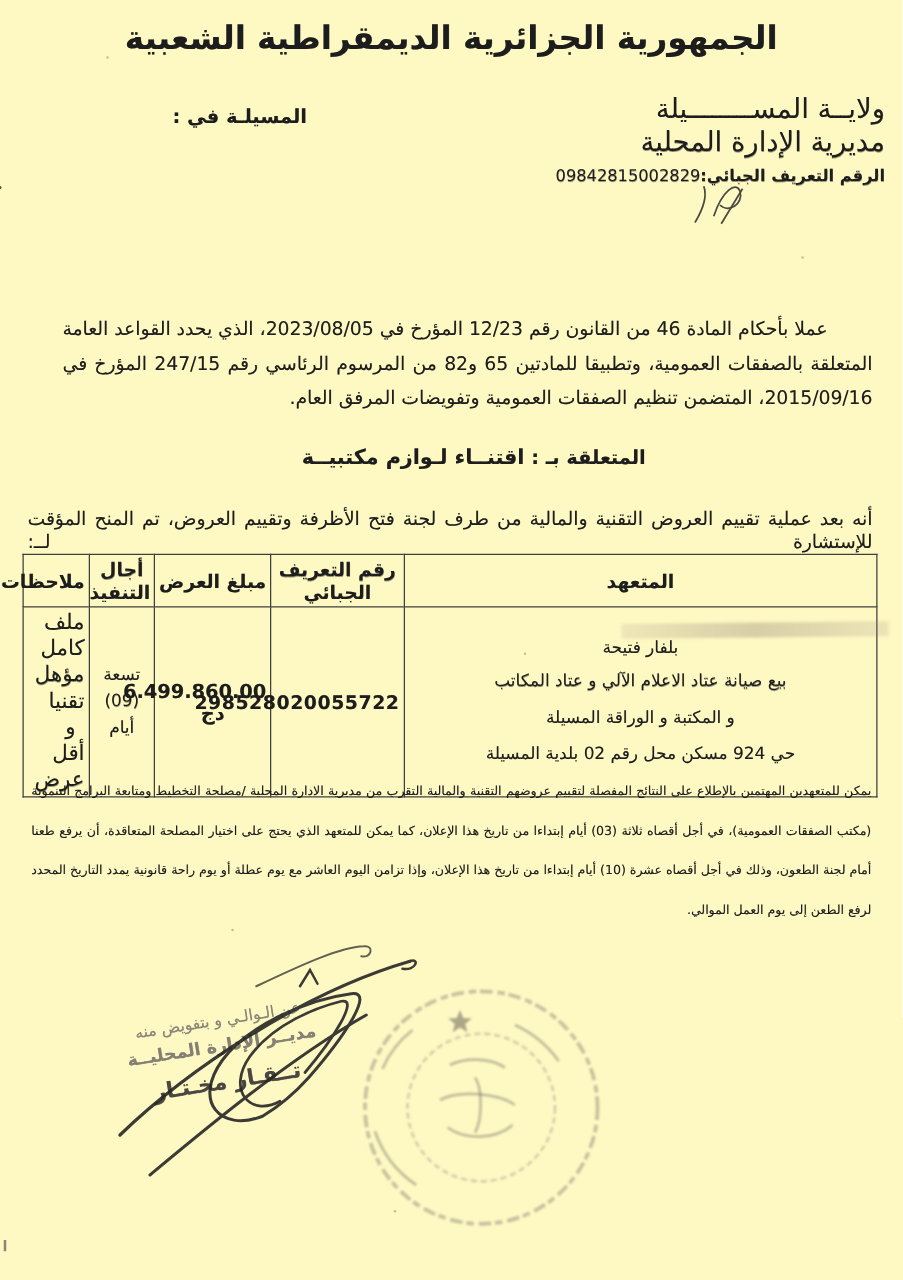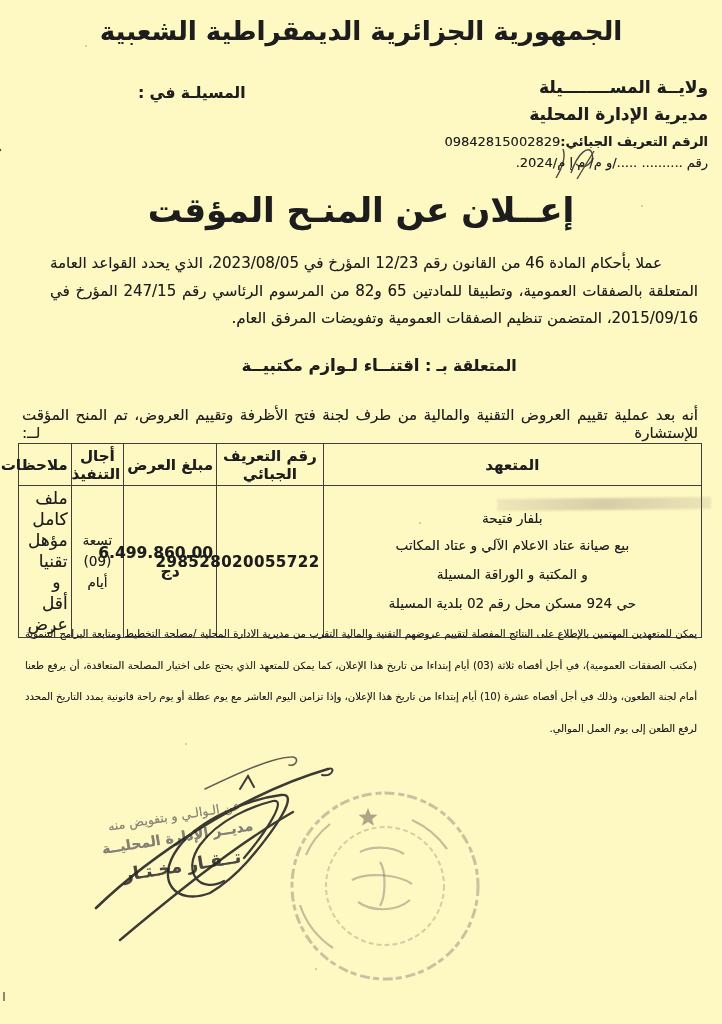--- a/index.html
+++ b/index.html
@@ -15,21 +15,21 @@
     text-shadow:0.2px 0.2px 0.4px rgba(40,40,40,0.45);
   }
   .republic{
     position:absolute;top:16px;left:0;right:0;
     text-align:center;font-size:26px;font-weight:700;
   }
   .admin-block{
     position:absolute;top:74px;right:14px;width:330px;
     text-align:right;
   }
-  .admin-block .l1,.admin-block .l2{font-size:17px;font-weight:700;line-height:27px;}
+  .admin-block .l1,.admin-block .l2{font-size:22px;font-weight:400;line-height:27px;}
   .admin-block .l3{font-size:13px;line-height:21px;margin-top:3px;}
   .admin-block .l3 b{font-weight:700;}
   .admin-block .l4{font-size:13px;line-height:21px;position:relative;}
   .place-date{
     position:absolute;top:84px;left:138px;
     font-size:15.5px;font-weight:700;
   }
   .doc-title{
     position:absolute;top:190px;left:0;right:0;
     text-align:center;font-size:34px;font-weight:700;
@@ -99,30 +99,24 @@
 <body>
 
 <div class="page">
 
   <div class="republic">الجمهورية الجزائرية الديمقراطية الشعبية</div>
 
   <div class="admin-block">
     <div class="l1">ولايــة المســــــــيلة</div>
     <div class="l2">مديرية الإدارة المحلية</div>
     <div class="l3"><b>الرقم التعريف الجبائي:</b><span>09842815002829</span></div>
-    <div class="l4">
-      <span>رقم</span>
-      <span>..........</span>
-      <span>...../و م/ م إ م/2024.</span>
-    </div>
   </div>
 
   <div class="place-date">المسيلـة في :</div>
 
-  <div class="doc-title">إعــلان عن المنـح المؤقت</div>
 
   <div class="intro">
     <p class="p1">عملا بأحكام المادة 46 من القانون رقم 12/23 المؤرخ في 2023/08/05، الذي يحدد القواعد العامة المتعلقة بالصفقات العمومية، وتطبيقا للمادتين 65 و82 من المرسوم الرئاسي رقم 247/15 المؤرخ في 2015/09/16، المتضمن تنظيم الصفقات العمومية وتفويضات المرفق العام.</p>
   </div>
 
   <div class="subject-line">
     <span>المتعلقة بـ :</span>
     <span class="subject-value">اقتنــاء لـوازم مكتبيــة</span>
   </div>
 

